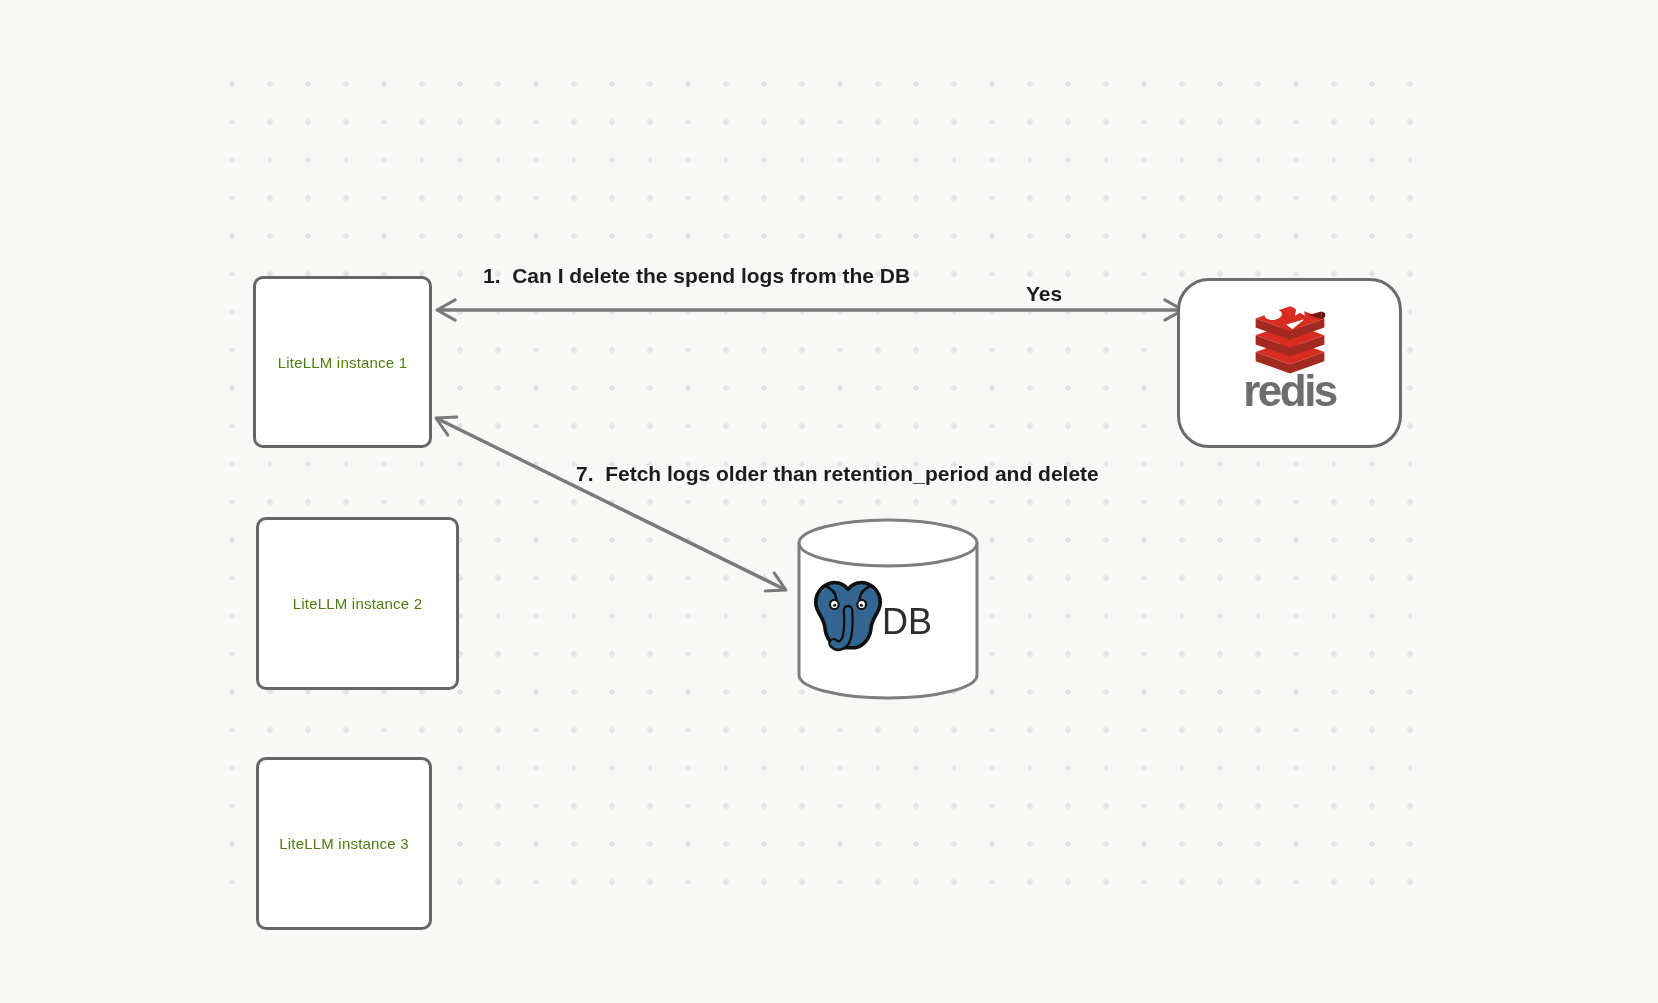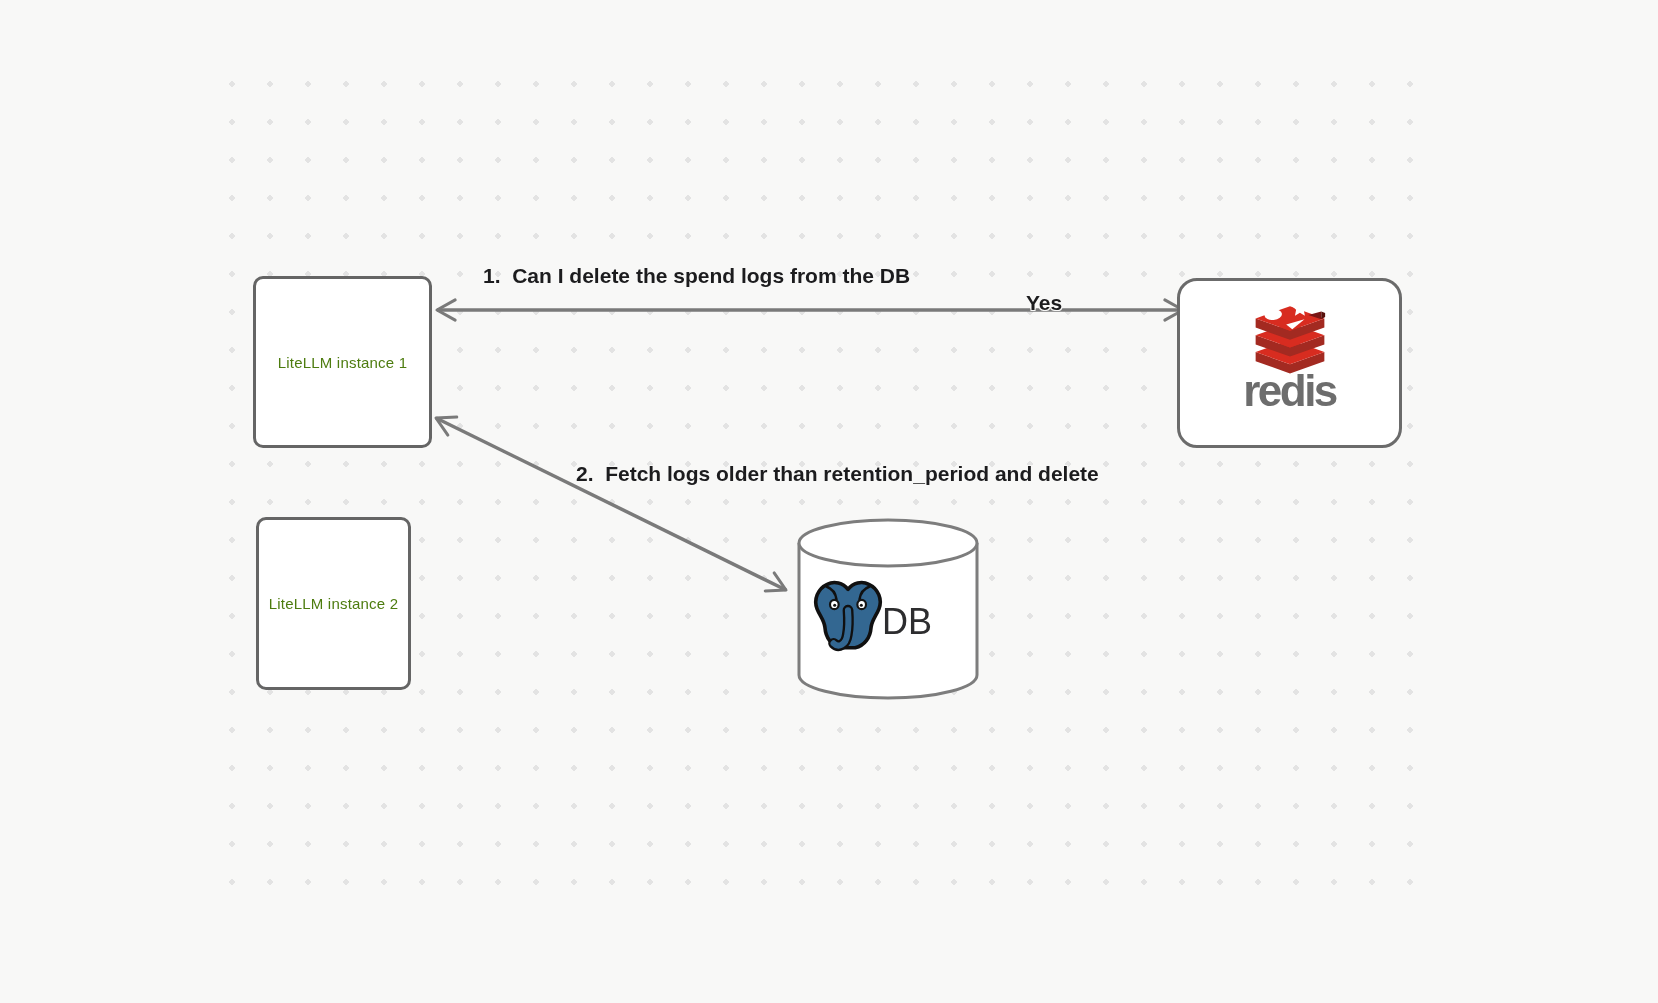--- a/index.html
+++ b/index.html
@@ -29,21 +29,21 @@
     box-sizing:border-box;
     color:#4d7c0f;
     font-size:15px;
     letter-spacing:.2px;
   }
   .redis-node{
     position:absolute;
     left:1177px;top:278px;width:225px;height:170px;
     background:#ffffff;
     border:3px solid #6b6b6b;
-    border-radius:20px;
+    border-radius:32px;
     box-sizing:border-box;
     display:flex;flex-direction:column;align-items:center;
     padding-top:16px;
   }
   .redis-word{
     font-weight:700;
     font-size:44px;
     line-height:1;
     color:#6d6d6d;
     letter-spacing:-2.5px;
@@ -52,21 +52,21 @@
   .edge-label{
     position:absolute;
     font-weight:700;
     font-size:21px;
     line-height:1.25;
     color:#1c1c1e;
     white-space:pre;
     text-shadow:1px 1px 0 #f8f8f7,-1px -1px 0 #f8f8f7,1px -1px 0 #f8f8f7,-1px 1px 0 #f8f8f7;
   }
   .lbl-1{left:483px;top:263px;}
-  .lbl-yes{left:1026px;top:290px;}
+  .lbl-yes{left:1026px;top:281px;}
   .lbl-2{left:576px;top:461px;}
 </style>
 </head>
 <body>
 
 <div class="canvas">
 
   <div class="dots"></div>
 
   <svg class="overlay" width="1658" height="1003" viewBox="0 0 1658 1003" xmlns="http://www.w3.org/2000/svg">
@@ -100,22 +100,25 @@
       <circle cx="31.5" cy="35" r="2.1" fill="#141414"></circle>
       <circle cx="68.5" cy="35" r="2.1" fill="#141414"></circle>
     </g>
 
     <text x="882" y="634" font-size="36" fill="#2d2d2f">DB</text>
   </svg>
 
   <div class="node-box" style="left:253px;top:276px;width:179px;height:172px;">
     <span>LiteLLM instance 1</span>
   </div>
-  <div class="node-box" style="left:256px;top:517px;width:155px;height:173px;">
+  <div class="node-box" style="left:256px;top:517px;width:203px;height:173px;">
     <span>LiteLLM instance 2</span>
+  </div>
+  <div class="node-box" style="left:256px;top:757px;width:176px;height:173px;">
+    <span>LiteLLM instance 3</span>
   </div>
 
   <div class="redis-node">
     <svg width="84" height="78" viewBox="0 -10 110 102" xmlns="http://www.w3.org/2000/svg">
 
       <path d="M10 62 L10 74 L55 90 L100 74 L100 62 L55 78 Z" fill="#a32a21"></path>
       <path d="M10 62 L55 78 L100 62 L55 46 Z" fill="#d82c20"></path>
 
       <path d="M10 40 L10 52 L55 68 L100 52 L100 40 L55 56 Z" fill="#a32a21"></path>
       <path d="M10 40 L55 56 L100 40 L55 24 Z" fill="#d82c20"></path>
@@ -128,15 +131,15 @@
       <path d="M50 26 L74 19 L58 32 Z" fill="#ffffff"></path>
 
       <path d="M96 9 L79 13.5 L96 19 Z" fill="#791514"></path>
       <path d="M96 9 L96 19 L101 16 L101 11 Z" fill="#57100c"></path>
     </svg>
     <div class="redis-word">redis</div>
   </div>
 
   <div class="edge-label lbl-1">1.  Can I delete the spend logs from the DB</div>
   <div class="edge-label lbl-yes">Yes</div>
-  <div class="edge-label lbl-2">2.  Fetch logs older than retention_period and delete</div>
+  <div class="edge-label lbl-2">7.  Fetch logs older than retention_period and delete</div>
 
 </div>
 
 </body></html>

